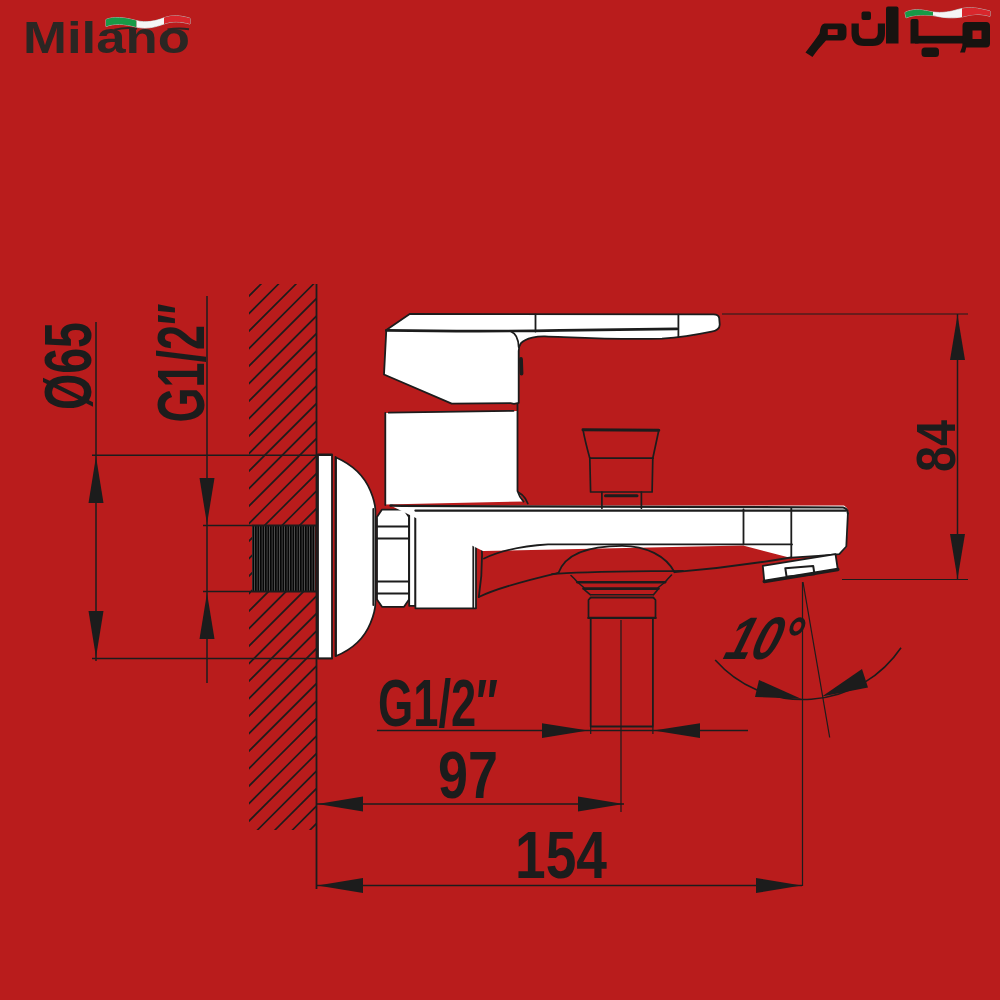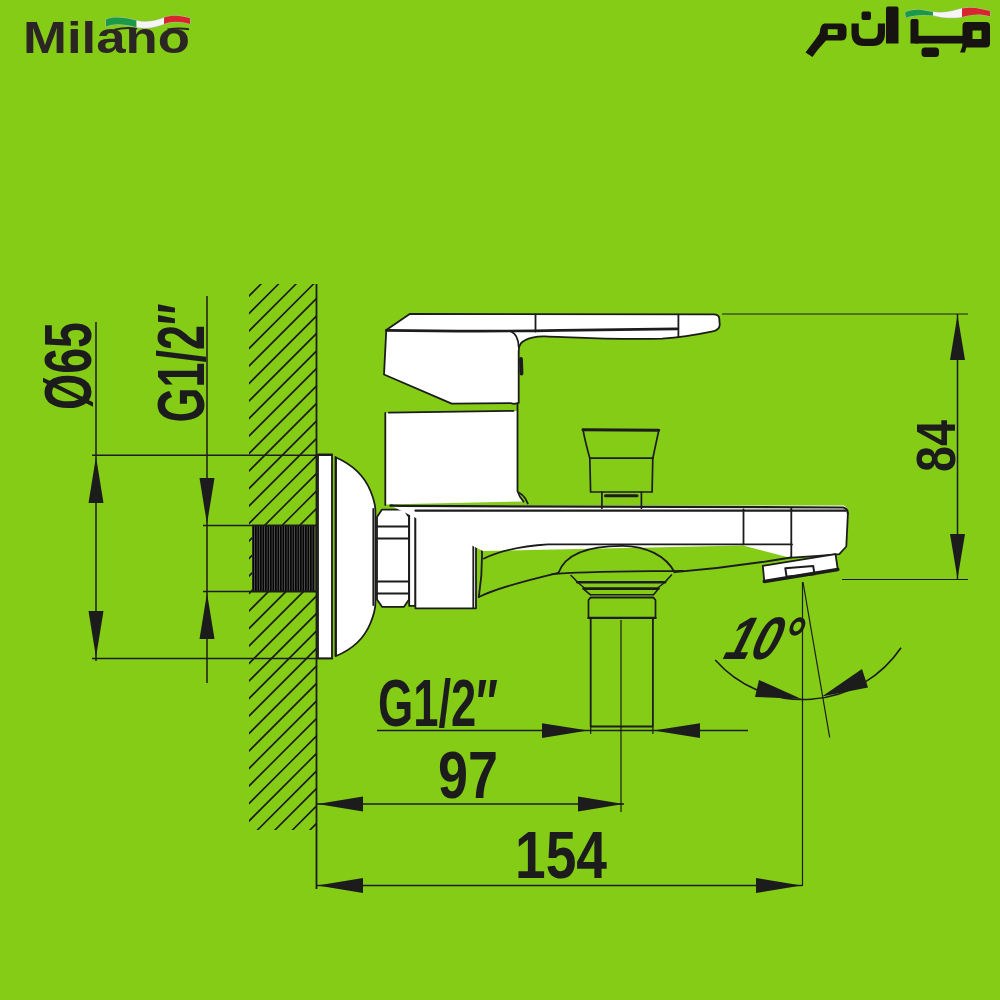--- a/index.html
+++ b/index.html
@@ -1,16 +1,16 @@
 <!DOCTYPE html>
 <html><head>
 <meta charset="utf-8">
 <style>
   html,body{margin:0;padding:0;background:#ffffff;}
-  #page{width:1000px;height:1000px;position:relative;background:#84cc16;font-family:"Liberation Sans",sans-serif;}
+  #page{width:1000px;height:1000px;position:relative;background:#b91c1c;font-family:"Liberation Sans",sans-serif;}
   svg text{font-family:"Liberation Sans",sans-serif;}
 </style>
 </head>
 <body>
 <div id="page">
 <svg width="1000" height="1000" viewBox="0 0 1000 1000" xmlns="http://www.w3.org/2000/svg">
 <defs>
   <pattern id="threadpat" width="2.5" height="10" patternUnits="userSpaceOnUse">
     <rect x="0" y="0" width="2.5" height="10" fill="#060606"></rect>
     <rect x="2.2" y="0" width="0.3" height="10" fill="#d8d8d8"></rect>

